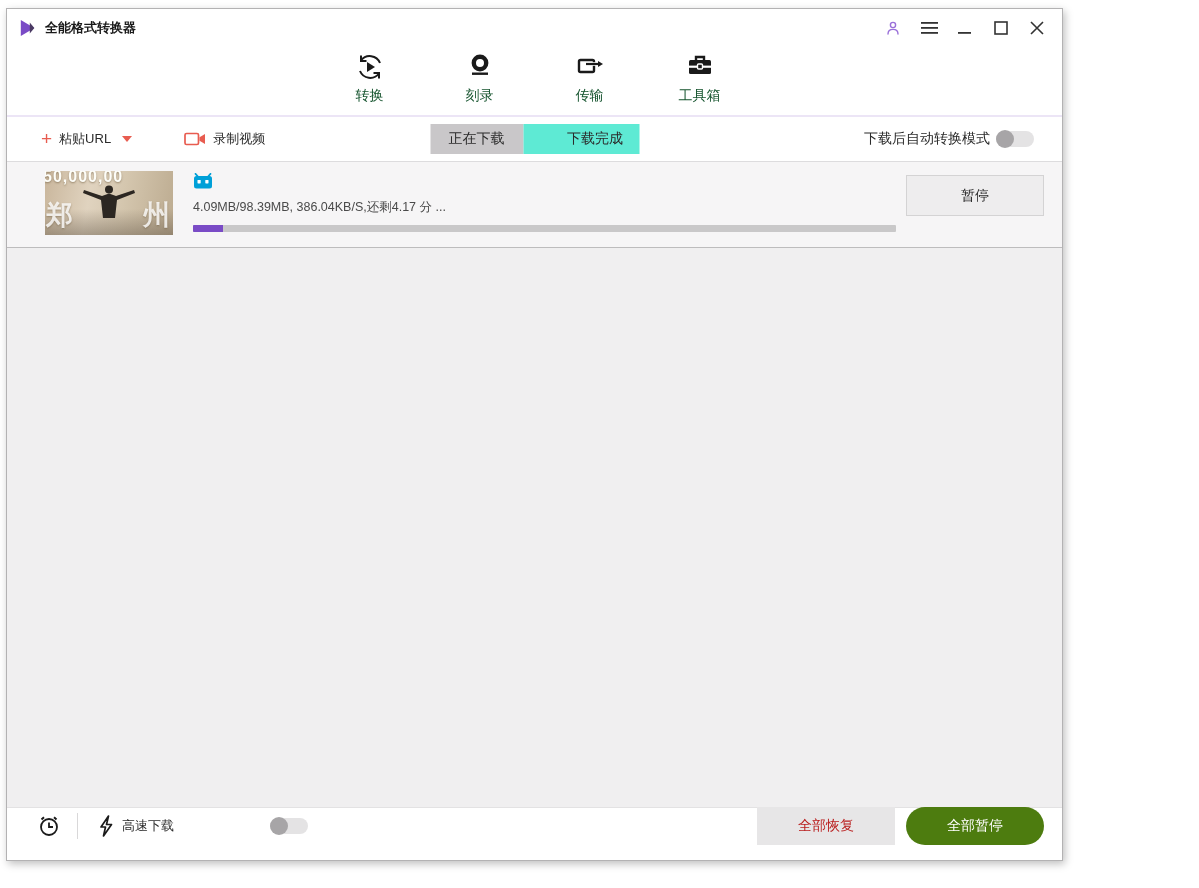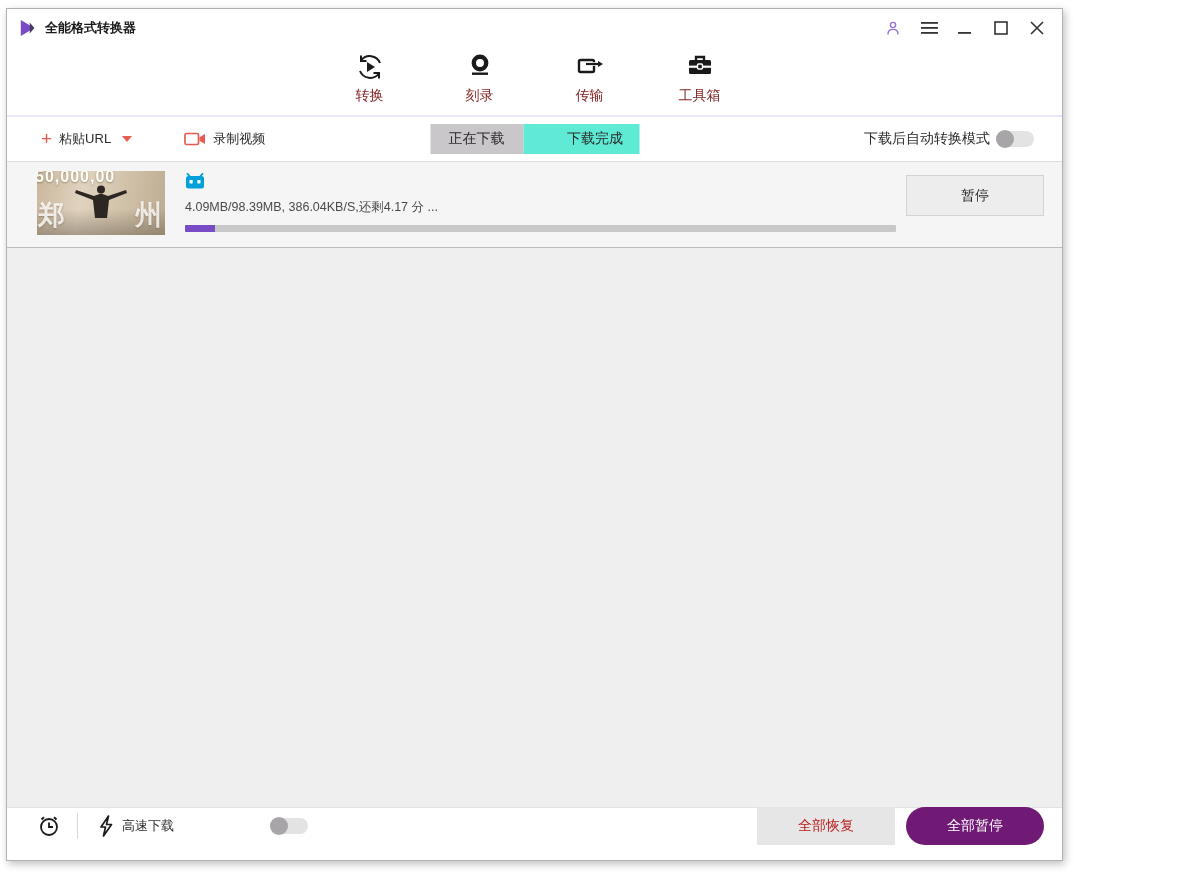--- a/index.html
+++ b/index.html
@@ -13,42 +13,42 @@
   
   .titlebar { height:32px; display:flex; align-items:center; padding:6px 10px 0 12px; }
   .logo { width:18px; height:18px; margin-right:8px; }
   .app-title { font-size:13px; font-weight:bold; color:#1a1a1a; }
   .win-controls { margin-left:auto; display:flex; align-items:center; gap:18px; padding-right:6px; }
   .win-controls .wc { width:18px; height:18px; display:flex; align-items:center; justify-content:center; cursor:pointer; }
   
   .nav { height:76px; position:relative; display:flex; justify-content:center; align-items:flex-start; padding-top:10px; border-bottom:2px solid #ece5f6; }
   .nav-tab { width:110px; display:flex; flex-direction:column; align-items:center; gap:6px; cursor:pointer; position:relative; height:64px; }
   .nav-tab .tab-icon { height:30px; display:flex; align-items:flex-end; justify-content:center; }
-  .nav-tab .tab-label { font-size:14px; color:#7f1d1d; }
+  .nav-tab .tab-label { font-size:14px; color:#14532d; }
   .nav-tab.active .tab-label { color:#9770d8; }
   .nav-indicator { position:absolute; bottom:-2px; height:3px; width:110px; background:#8f66d6; }
   
   .toolbar { height:45px; display:flex; align-items:center; padding:0 28px 0 34px; border-bottom:1px solid #dddcde; position:relative; }
   .tb-btn { display:flex; align-items:center; gap:7px; cursor:pointer; }
   .tb-label { font-size:13px; color:#2b2b2b; }
   .plus-glyph { color:#e85c50; font-size:19px; font-weight:400; line-height:1; margin-top:-2px; }
   .caret-down { width:0; height:0; border-left:5px solid transparent; border-right:5px solid transparent; border-top:6px solid #e85c50; margin-left:4px; }
   .record-btn { margin-left:52px; }
   .seg-group { position:absolute; left:50%; transform:translateX(-50%); display:flex; height:30px;justify-content:flex-end; }
   .seg { min-width:93px; padding:0 16px; display:flex; align-items:center; justify-content:center; font-size:14px; color:#2b2b2b; cursor:pointer; }
   .seg.active { background:#c9c7c9; }
   .seg.inactive { background:#5eead4;padding-left:44px; }
   .auto-convert { margin-left:auto; display:flex; align-items:center; gap:6px;text-align:center; }
   .auto-convert .tb-label { font-size:14px; }
   .toggle { width:38px; height:16px; border-radius:8px; background:#e4e3e4; position:relative; cursor:pointer; }
   .toggle .knob { position:absolute; left:0; top:-1px; width:18px; height:18px; border-radius:50%; background:#a7a5a7; }
   
   .dl-row { height:86px; background:#f6f5f6; display:flex; align-items:flex-start; padding:9px 18px 0 30px; border-bottom:1px solid #bdbcbd; }
   .thumb { width:128px; height:64px; position:relative; overflow:hidden; flex:0 0 auto;
-    background:linear-gradient(100deg,#c9b69c 0%,#e0d3bf 35%,#d4c6ae 60%,#bcab90 100%); }
+    background:linear-gradient(100deg,#c9b69c 0%,#e0d3bf 35%,#d4c6ae 60%,#bcab90 100%);margin-left:8px; }
   .thumb::after { content:""; position:absolute; left:0; right:0; bottom:0; height:26px;
     background:linear-gradient(180deg,rgba(120,105,88,0) 0%,rgba(98,86,72,.45) 100%); }
   .thumb-top-text { position:absolute; top:-3px; left:-2px; right:0; font-size:16px; font-weight:bold; color:#fdfdf8; letter-spacing:1px; white-space:nowrap; text-shadow:0 1px 2px rgba(90,70,40,.5); }
   .thumb-char { position:absolute; bottom:2px; font-size:27px; font-weight:bold; color:rgba(255,255,255,.82); text-shadow:0 1px 2px rgba(90,70,40,.4); z-index:2; }
   .thumb-char.left { left:1px; }
   .thumb-char.right { right:3px; }
   .silhouette { position:absolute; left:50%; top:14px; transform:translateX(-50%); z-index:1; }
   .dl-info { flex:1; padding:2px 10px 0 20px; min-width:0; }
   .dl-title-line { display:flex; align-items:center; gap:8px; }
   .dl-title { font-size:13.5px; color:#2e2e2e; white-space:nowrap; overflow:hidden; }
@@ -59,21 +59,21 @@
   
   .empty-area { flex:1; background:#f0eff0; }
   
   .footer { height:53px; background:#ffffff; border-top:1px solid #e3e2e3; display:flex; align-items:center; padding:0 18px 16px 30px; }
   .footer .v-div { width:1px; height:26px; background:#d9d8d9; margin:0 20px 0 16px; }
   .speed-label { font-size:13px; color:#2b2b2b; margin-left:8px; }
   .footer .toggle { margin-left:96px; }
   .footer-spacer { flex:1; }
   .btn { width:138px; height:38px; border:none; font-size:14px; display:flex; align-items:center; justify-content:center; cursor:pointer; }
   .btn.resume-all { background:#e7e6e7; color:#b91c1c; margin-right:11px; }
-  .btn.pause-all { background:#701a75; color:#ffffff;border-radius:19px; }
+  .btn.pause-all { background:#4d7c0f; color:#ffffff;border-radius:19px; }
 </style>
 </head>
 <body>
 
 <div class="window">
 
   <div class="titlebar">
     <svg class="logo" viewBox="0 0 20 20">
       <polygon points="2,1 17,10 2,19" fill="#7a4bc6"></polygon>
       <polygon points="12,4 17,10 12,16" fill="#4a3a63"></polygon>

